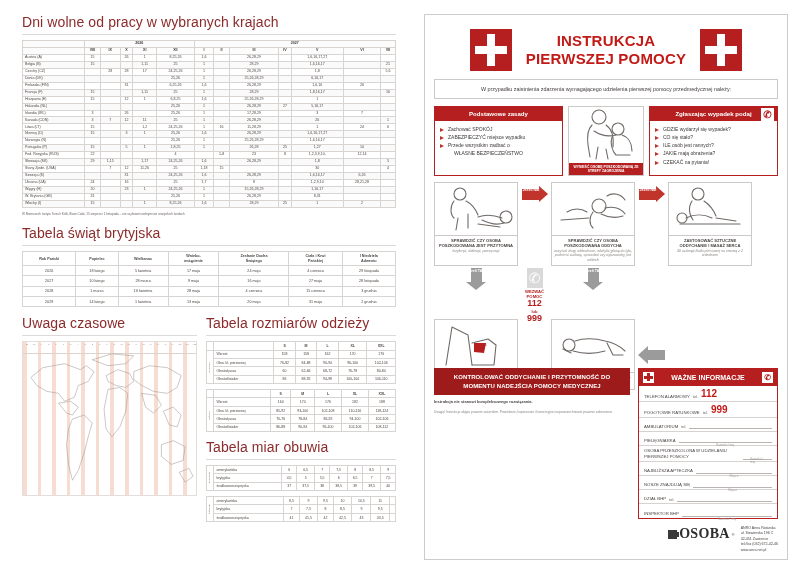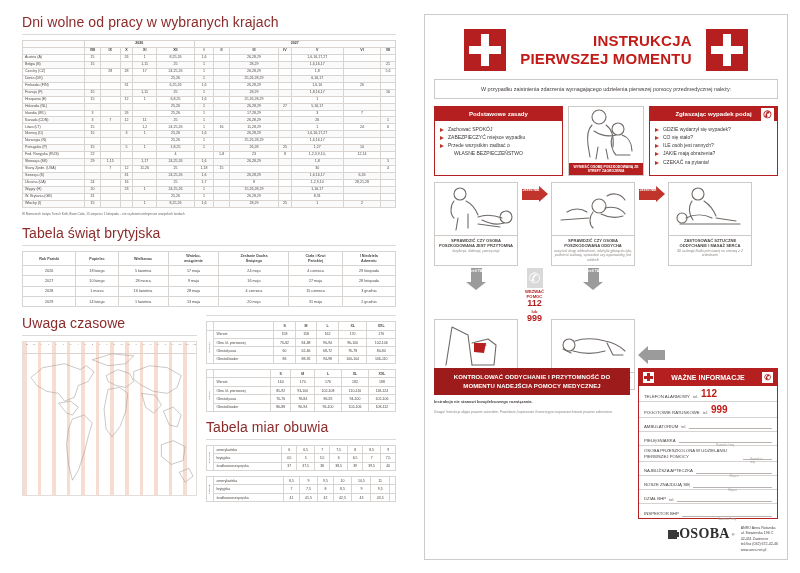--- a/index.html
+++ b/index.html
@@ -91,21 +91,21 @@
   .poster { border:1px solid #cfcbc8; height:546px; position:relative; padding:8px 9px; }
   .p-head { display:flex; align-items:center; justify-content:center; gap:14px; margin:6px 0 8px; }
   .redcross {
     width:42px; height:42px; background:#b51f1f; position:relative; flex:none;
   }
   .redcross::before, .redcross::after {
     content:""; position:absolute; background:#fff;
   }
   .redcross::before { left:17px; top:5px; width:8px; height:32px; }
   .redcross::after  { top:17px; left:5px; height:8px; width:32px; }
-  .p-title { text-align:right; color:#c21b17; font-weight:700; font-size:15px; line-height:1.18; letter-spacing:.2px; }
+  .p-title { text-align:center; color:#c21b17; font-weight:700; font-size:15px; line-height:1.18; letter-spacing:.2px; }
 
   .intro {
     border:1px solid #cdc9c6; padding:5px 8px; text-align:center;
     font-size:5.4px; color:#45403e; line-height:1.5;
   }
 
   .row2 { display:flex; gap:5px; margin-top:7px; align-items:stretch; }
   .card-red { border:1px solid #b51f1f; flex:1; }
   .card-red .hdr {
     background:#b51f1f; color:#fff; font-size:6.1px; font-weight:700;
@@ -702,20 +702,21 @@
                 <path d="M140 104 L152 100 L164 106 L162 120 L150 124 L140 116 Z"></path>
                 <path d="M158 132 L168 128 L172 136 L164 142 Z"></path>
                 <path d="M70 18 L90 12 L112 14 L104 22 L86 24 Z"></path>
               </g>
             </svg>
           </div>
         </div>
       </div>
 
       <div class="col-siz">
+        <h2 class="sect">Tabela rozmiarów odzieży</h2>
         <div class="rule"></div>
         <table class="t-size">
           <thead>
               <tr id="cwh">
                 <th></th>
                 <th></th>
                 <th>S</th>
                 <th>M</th>
                 <th>L</th>
                 <th>XL</th>
@@ -885,21 +886,21 @@
 
   <div class="fold"></div>
 
   <div class="right-page">
     <div class="poster">
 
       <div class="p-head">
         <div class="redcross"></div>
         <div class="p-title">
           <div>INSTRUKCJA</div>
-          <div>PIERWSZEJ  MOMENTU</div>
+          <div>PIERWSZEJ  POMOCY</div>
         </div>
         <div class="redcross"></div>
       </div>
 
       <div class="intro">W przypadku zaistnienia zdarzenia wymagającego udzielenia pierwszej pomocy przedmedycznej należy:</div>
 
       <div class="row2">
 
         <div class="card-red">
           <div class="hdr">Podstawowe zasady</div>

